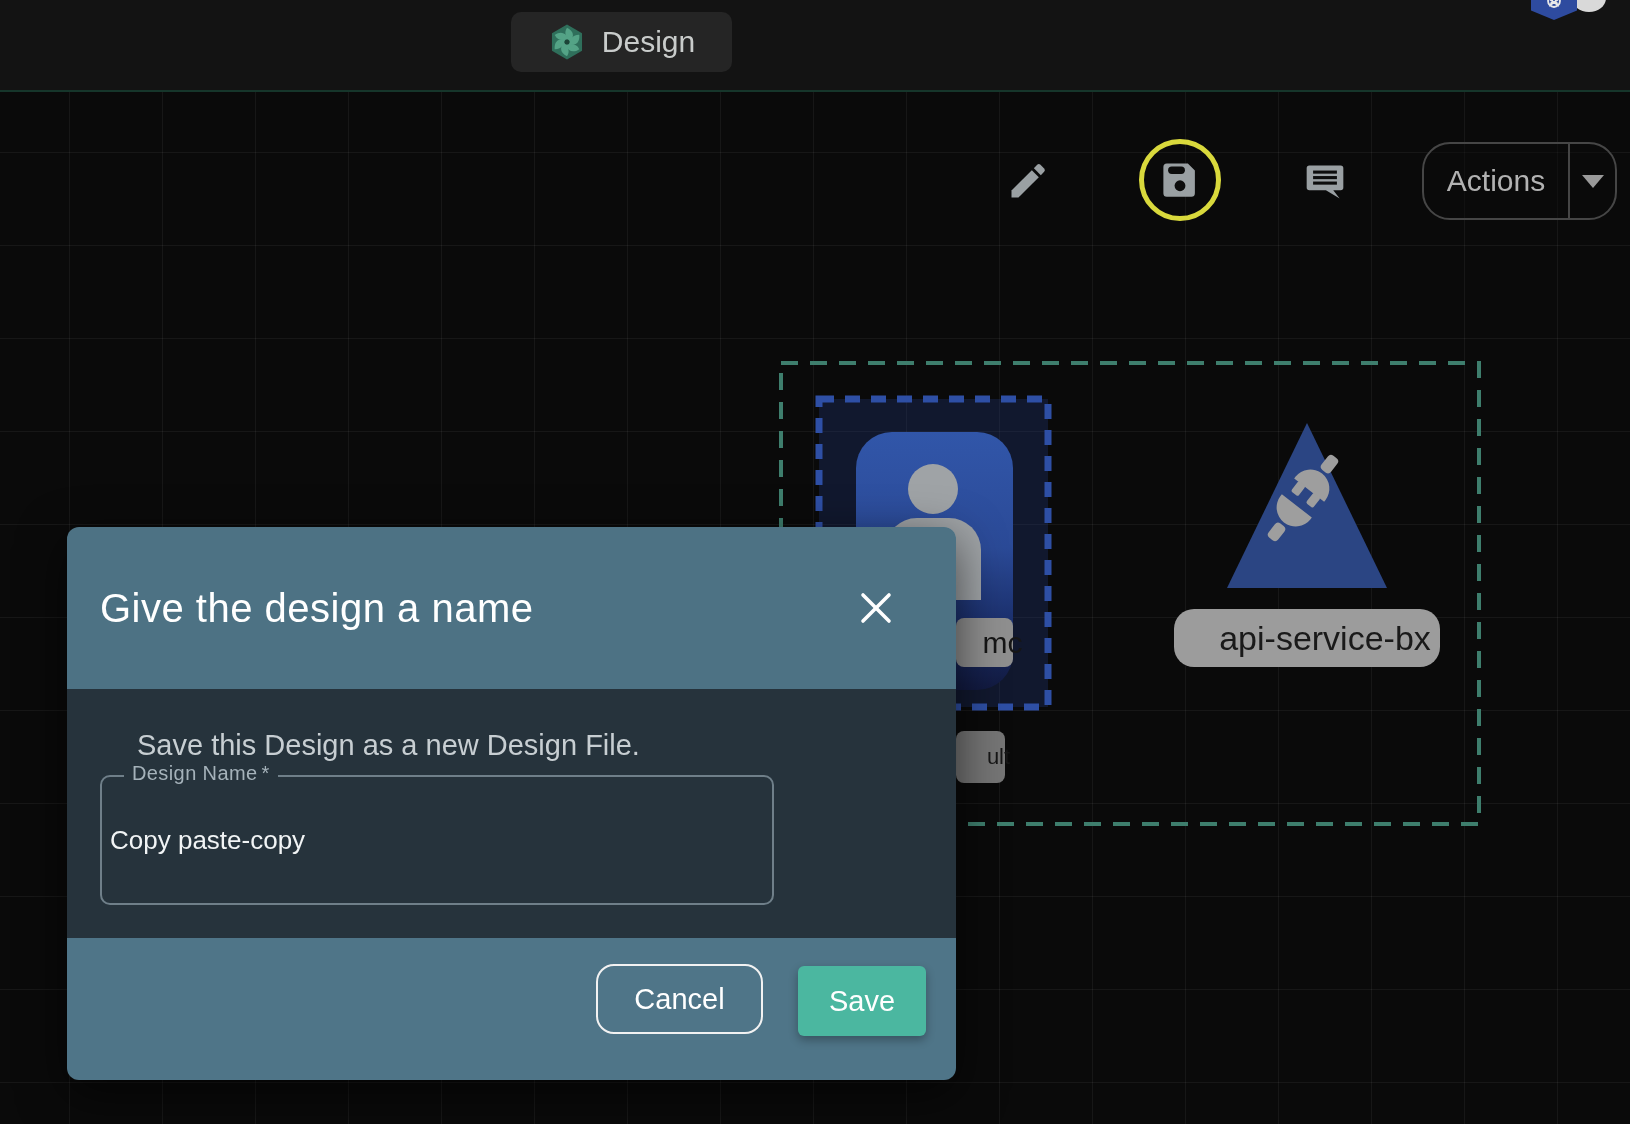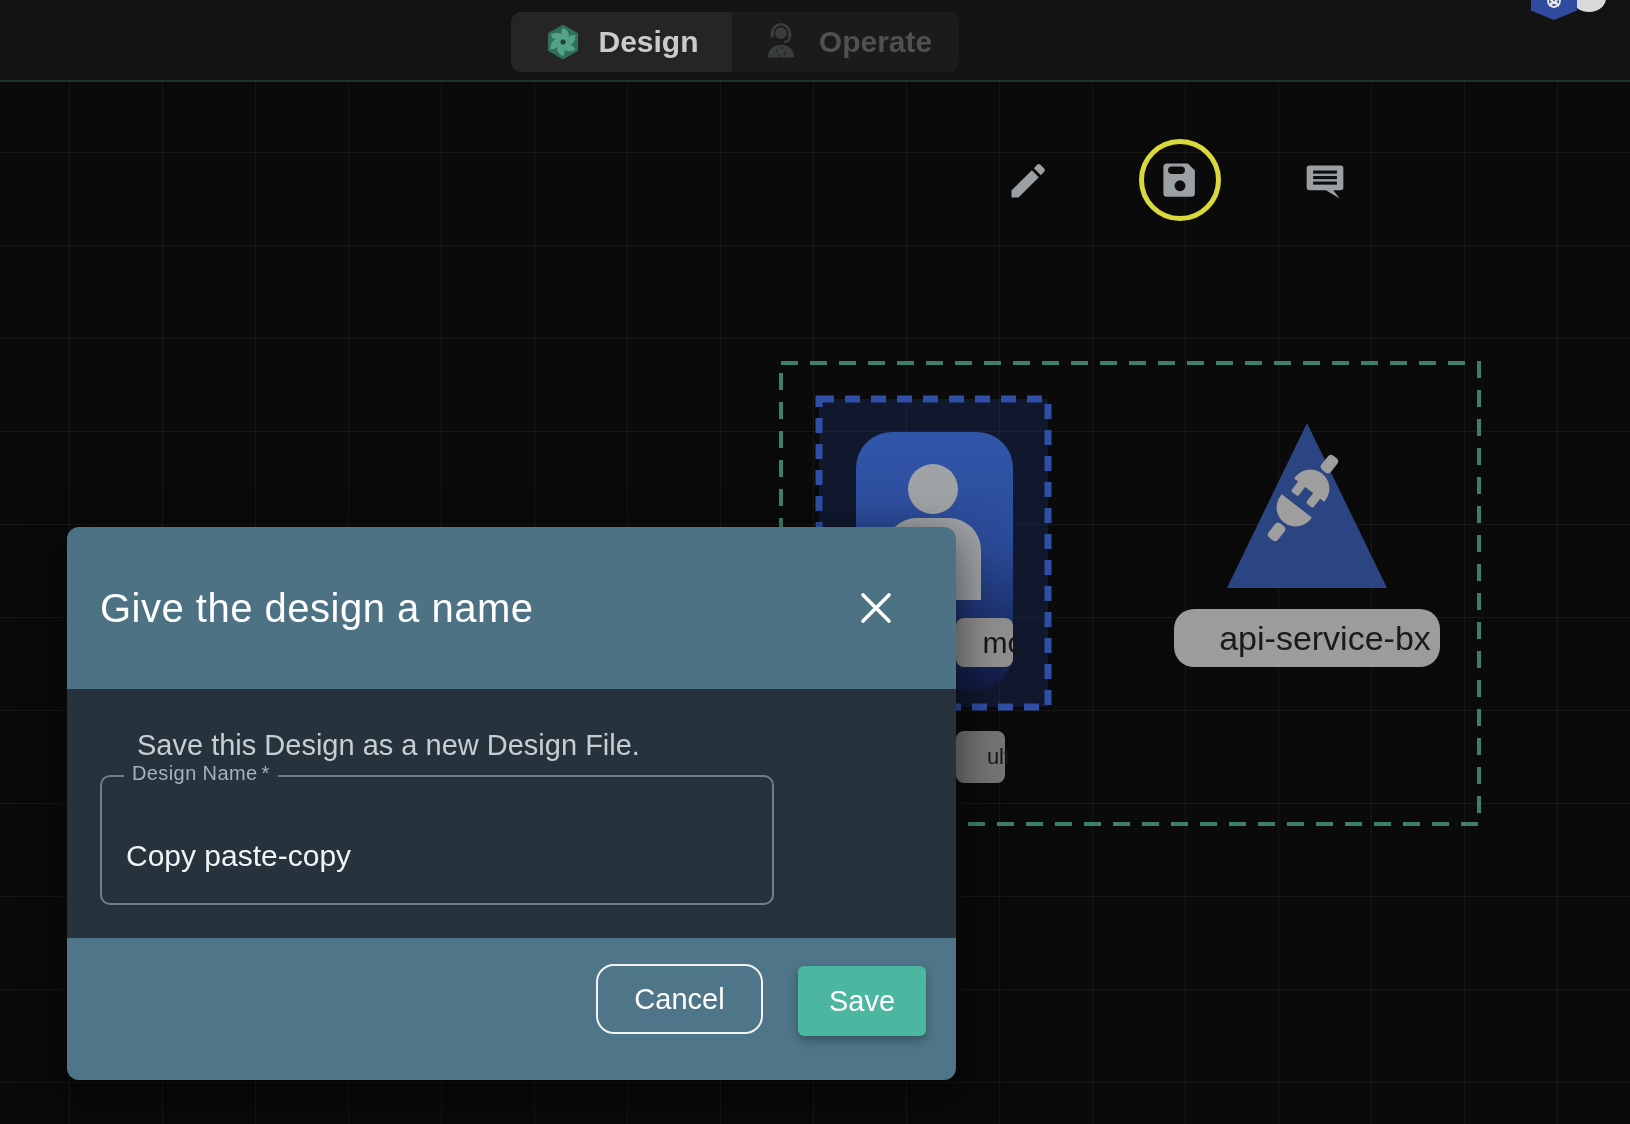--- a/index.html
+++ b/index.html
@@ -1,22 +1,22 @@
 <!DOCTYPE html>
 <html><head>
 <meta charset="utf-8">
 <style>
   * { margin:0; padding:0; box-sizing:border-box; }
   html,body { width:1630px; height:1124px; background:#000; }
   body { font-family:"Liberation Sans", sans-serif; }
   .stage { position:relative; width:1630px; height:1124px; overflow:hidden; background:#0a0a0a; }
 
   
-  .top-bar { position:absolute; left:0; top:0; width:1630px; height:82px;
-             background:#131313; border-bottom:2px solid #16362b; z-index:5;font-weight:bold; }
+  .top-bar { position:absolute; left:0; top:0; width:1630px; height:92px;
+             background:#131313; border-bottom:2px solid #16362b; z-index:5; }
   .tab-group { position:absolute; left:511px; top:12px; height:60px; display:flex;
                border-radius:10px; overflow:hidden; }
   .tab { display:flex; align-items:center; justify-content:center; gap:16px;
          font-size:30px; cursor:pointer; }
   .tab-design { width:221px; background:#252525; color:#c9cccb; }
   .tab-operate { width:227px; background:#1b1b1b; color:#4d5250; }
   .tab svg { display:block; }
 
   .avatar-badge { position:absolute; left:1531px; top:-18px; width:46px; height:38px;
                   background:#2e4b9f; clip-path:polygon(50% 0,100% 25%,100% 75%,50% 100%,0 75%,0 25%);
@@ -70,23 +70,23 @@
              color:#ffffff; font-size:40px; letter-spacing:.5px; }
   .m-close { position:absolute; left:791px; top:63px; width:36px; height:36px; cursor:pointer;
              display:flex; align-items:center; justify-content:center; background:transparent; border:none; }
   .m-body { position:relative; height:249px; background:#26333c; }
   .m-desc { position:absolute; left:33px; top:40px; color:#c7ced2; font-size:29px;margin-left:37px; }
   .input-box { position:absolute; left:33px; top:86px; width:674px; height:130px;
                border:2px solid #6f7f89; border-radius:10px; }
   .input-label { position:absolute; left:22px; top:-15px; background:#26333c; padding:0 8px;
                  color:#a5b2ba; font-size:20px; letter-spacing:.4px; }
   .input-label .req { margin-left:4px; }
-  .input-box input { position:absolute; left:0; top:16px; width:100%; height:100%;
+  .input-box input { position:absolute; left:0; top:0; width:100%; height:100%;
                      background:transparent; border:none; outline:none;
-                     color:#f1f4f5; font-size:30px; padding:0 24px;
+                     color:#f1f4f5; font-size:26px; padding:0 8px;
                      font-family:"Liberation Sans", sans-serif; }
   .m-footer { position:relative; height:142px; background:#4f7588; }
   .btn-cancel { position:absolute; left:529px; top:26px; width:167px; height:70px;
                 background:transparent; border:2px solid #f2f2f2; border-radius:18px;
                 color:#ffffff; font-size:29px; cursor:pointer; font-family:"Liberation Sans", sans-serif; }
   .btn-save { position:absolute; left:731px; top:28px; width:128px; height:70px;
               background:#4bb7a0; border:none; border-radius:6px; box-shadow:0 4px 10px rgba(0,0,0,.3);
               color:#ffffff; font-size:29px; cursor:pointer; font-family:Liberation Sans, sans-serif; }
 </style>
 </head>
@@ -144,50 +144,45 @@
     <svg width="44" height="44" viewBox="0 0 24 24">
       <path d="M3.5 3 h17 a1.5 1.5 0 0 1 1.5 1.5 v10.5 a1.5 1.5 0 0 1-1.5 1.5 h-4 l3.5 4.5 -7.5-4.5 h-9 a1.5 1.5 0 0 1-1.5-1.5 v-10.5 a1.5 1.5 0 0 1 1.5-1.5 z" fill="#9aa0a3"></path>
       <g stroke="#0d0d0d" stroke-width="1.7">
         <line x1="5.5" y1="6.6" x2="18.5" y2="6.6"></line>
         <line x1="5.5" y1="9.6" x2="18.5" y2="9.6"></line>
         <line x1="5.5" y1="12.6" x2="18.5" y2="12.6"></line>
       </g>
     </svg>
   </div>
 
+  <div class="actions-btn">
+    <div class="actions-label">Actions</div>
+    <div class="actions-divider"></div>
+    <div class="actions-caret">
+      <span class="caret-down"></span>
+    </div>
+  </div>
 
   <div class="top-bar">
     <div class="tab-group">
       <div class="tab tab-design">
         <svg width="38" height="38" viewBox="0 0 24 24">
           <polygon points="12,1 21.5,6.5 21.5,17.5 12,23 2.5,17.5 2.5,6.5" fill="#2f6f5b"></polygon>
           <g fill="#54a386">
             <path d="M12 3 C16 5 17 8 14 12 C11 9 10 6 12 3 Z"></path>
             <path d="M12 3 C16 5 17 8 14 12 C11 9 10 6 12 3 Z" transform="rotate(60 12 12)"></path>
             <path d="M12 3 C16 5 17 8 14 12 C11 9 10 6 12 3 Z" transform="rotate(120 12 12)"></path>
             <path d="M12 3 C16 5 17 8 14 12 C11 9 10 6 12 3 Z" transform="rotate(180 12 12)"></path>
             <path d="M12 3 C16 5 17 8 14 12 C11 9 10 6 12 3 Z" transform="rotate(240 12 12)"></path>
             <path d="M12 3 C16 5 17 8 14 12 C11 9 10 6 12 3 Z" transform="rotate(300 12 12)"></path>
           </g>
           <circle cx="12" cy="12" r="1.6" fill="#1c4437"></circle>
         </svg>
         <span>Design</span>
       </div>
-      <div class="tab tab-operate">
-        <svg width="44" height="44" viewBox="0 0 24 24">
-          <circle cx="12" cy="7.2" r="3.2" fill="#393e3c"></circle>
-          <path d="M5 19.5 a7 6 0 0 1 14 0 v1 h-14 z" fill="#393e3c"></path>
-          <path d="M7.2 7.2 a4.8 4.8 0 0 1 9.6 0" fill="none" stroke="#393e3c" stroke-width="1.6"></path>
-          <rect x="6.3" y="6.6" width="1.9" height="3" rx="0.9" fill="#393e3c"></rect>
-          <rect x="15.8" y="6.6" width="1.9" height="3" rx="0.9" fill="#393e3c"></rect>
-          <path d="M16.7 9.6 q0 2.2 -3 2.4" fill="none" stroke="#393e3c" stroke-width="1.3"></path>
-          <circle cx="12" cy="17.5" r="2.4" fill="none" stroke="#2c2f2e" stroke-width="1" stroke-dasharray="2 1.5"></circle>
-        </svg>
-        <span>Operate</span>
-      </div>
     </div>
   </div>
   <div class="avatar-arc"></div>
   <div class="avatar-badge">
     <svg width="22" height="22" viewBox="0 0 24 24" stroke="#e8e8e8" stroke-width="2" fill="none">
       <circle cx="12" cy="12" r="6.5"></circle>
       <path d="M12 5.5 L15.5 16 L6.5 9.5 H17.5 L8.5 16 Z"></path>
     </svg>
   </div>
 

